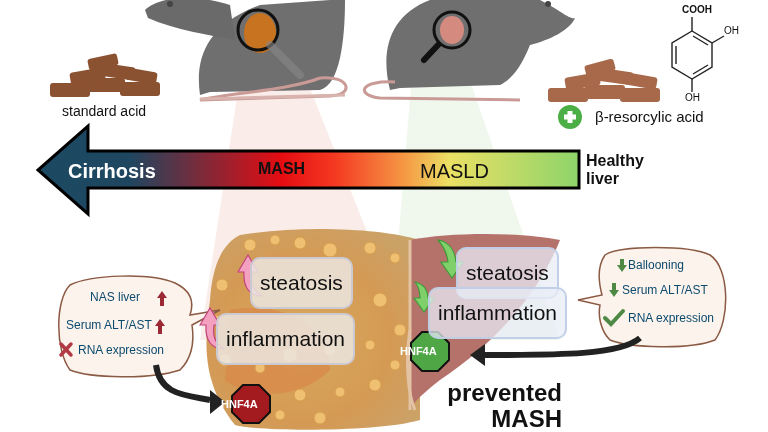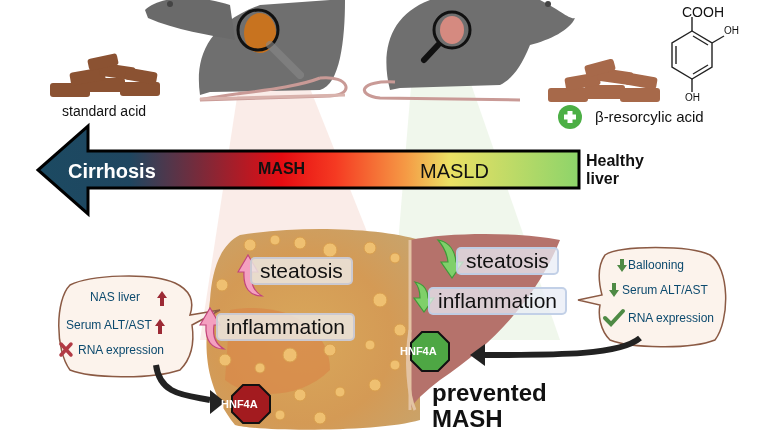--- a/index.html
+++ b/index.html
@@ -1,19 +1,19 @@
 <!DOCTYPE html>
 <html><head>
 <meta charset="utf-8">
 <style>
   html,body{margin:0;padding:0;background:#ffffff;}
   body{width:768px;height:432px;overflow:hidden;position:relative;font-family:"Liberation Sans",sans-serif;}
   svg{position:absolute;left:0;top:0;}
   .lbl{position:absolute;white-space:nowrap;color:#111;}
-  .pill{position:absolute;border-radius:5px;padding:0 8px;font-size:21px;line-height:24px;color:#111;white-space:nowrap;}
+  .pill{position:absolute;border-radius:10px;padding:12px 8px;font-size:21px;line-height:24px;color:#111;white-space:nowrap;}
   .pill.left{background:rgba(235,230,225,0.85);border:2px solid rgba(200,200,210,0.9);}
   .pill.right{background:rgba(232,236,246,0.75);border:2px solid rgba(190,205,230,0.9);}
   .small{font-size:12px;color:#0c4a6e;}
   .hexlabel{position:absolute;color:#fff;font-weight:bold;font-size:11px;text-align:left;width:60px;}
 </style>
 </head>
 <body>
 
 <svg width="768" height="432" viewBox="0 0 768 432">
   <defs>
@@ -160,21 +160,21 @@
   </g>
 
   <polygon points="620,259 624,259 624,265 627,265 622,272 617,265 620,265" fill="#4e8a45"></polygon>
   <polygon points="612,283 616,283 616,290 619,290 614,297 609,290 612,290" fill="#4e8a45"></polygon>
   <polyline points="605,318 611,324 623,311" fill="none" stroke="#4e8a45" stroke-width="4" stroke-linecap="round"></polyline>
 </svg>
 
 <div class="lbl" style="left:62px;top:103px;font-size:14px;">standard acid</div>
 <div class="lbl" style="left:595px;top:108px;font-size:15px;">β-resorcylic acid</div>
 
-<div class="lbl" style="left:682px;top:4px;font-size:14px;">COOH</div>
+<div class="lbl" style="left:682px;top:4px;font-size:10px;font-weight:bold;">COOH</div>
 <div class="lbl" style="left:724px;top:25px;font-size:10px;">OH</div>
 <div class="lbl" style="left:685px;top:92px;font-size:10px;">OH</div>
 
 <div class="lbl" style="left:68px;top:160px;font-size:20px;font-weight:bold;color:#fff;">Cirrhosis</div>
 <div class="lbl" style="left:258px;top:160px;font-size:16px;font-weight:bold;">MASH</div>
 <div class="lbl" style="left:420px;top:160px;font-size:20px;font-weight:normal;">MASLD</div>
 <div class="lbl" style="left:586px;top:152px;font-size:16px;font-weight:bold;line-height:18px;">
   <div>Healthy</div>
   <div>liver</div>
 </div>
@@ -189,16 +189,16 @@
 <div class="lbl small" style="left:66px;top:318px;">Serum ALT/AST</div>
 <div class="lbl small" style="left:78px;top:343px;">RNA expression</div>
 
 <div class="lbl small" style="left:628px;top:258px;">Ballooning</div>
 <div class="lbl small" style="left:622px;top:283px;">Serum ALT/AST</div>
 <div class="lbl small" style="left:628px;top:311px;">RNA expression</div>
 
 <div class="hexlabel" style="left:221px;top:398px;">HNF4A</div>
 <div class="hexlabel" style="left:400px;top:345px;">HNF4A</div>
 
-<div class="lbl" style="left:432px;top:380px;font-size:24px;font-weight:bold;line-height:26px;text-align:left;width:130px;">
+<div class="lbl" style="left:432px;top:380px;font-size:24px;font-weight:bold;line-height:26px;text-align:right;width:130px;">
   <div>prevented</div>
   <div>MASH</div>
 </div>
 
 </body></html>

